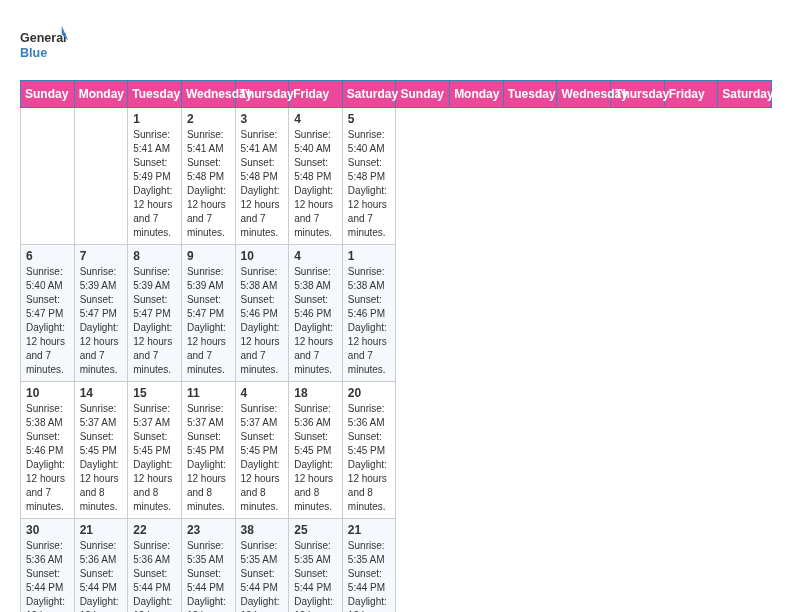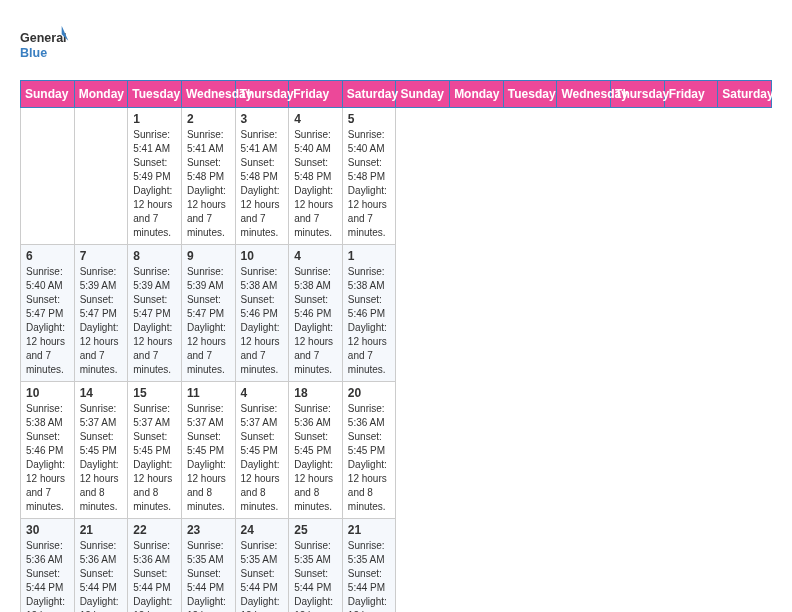--- a/index.html
+++ b/index.html
@@ -256,21 +256,21 @@
 Sunset: 5:44 PM
 Daylight: 12 hours and 8 minutes.</div>
         </td>
         <td>
           <div class="day-number">23</div>
           <div class="day-info" style="white-space: pre-line;">Sunrise: 5:35 AM
 Sunset: 5:44 PM
 Daylight: 12 hours and 8 minutes.</div>
         </td>
         <td>
-          <div class="day-number">24</div>
+          <div class="day-number">38</div>
           <div class="day-info" style="white-space: pre-line;">Sunrise: 5:35 AM
 Sunset: 5:44 PM
 Daylight: 12 hours and 8 minutes.</div>
         </td>
         <td>
           <div class="day-number">25</div>
           <div class="day-info" style="white-space: pre-line;">Sunrise: 5:35 AM
 Sunset: 5:44 PM
 Daylight: 12 hours and 8 minutes.</div>
         </td>

